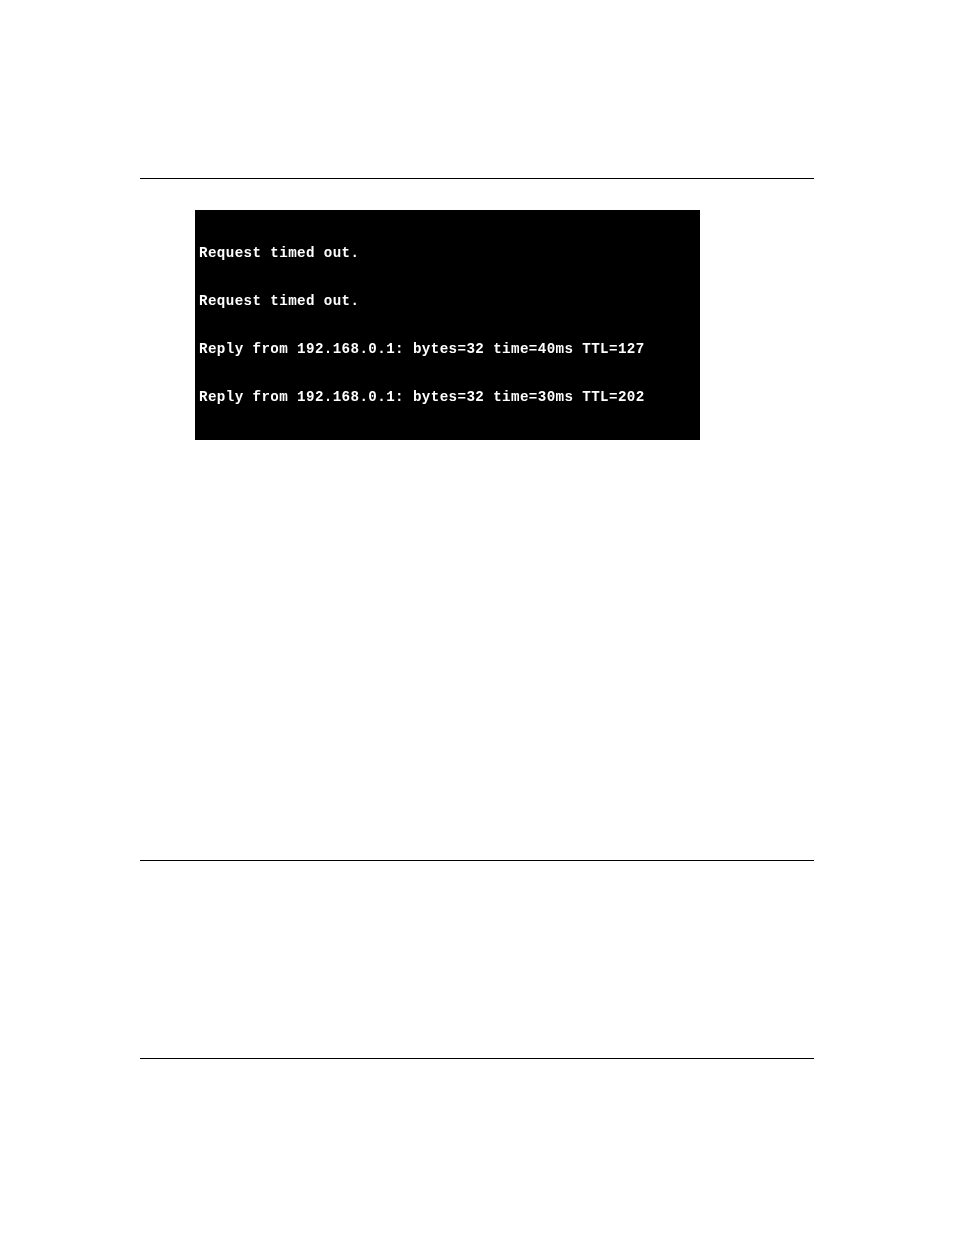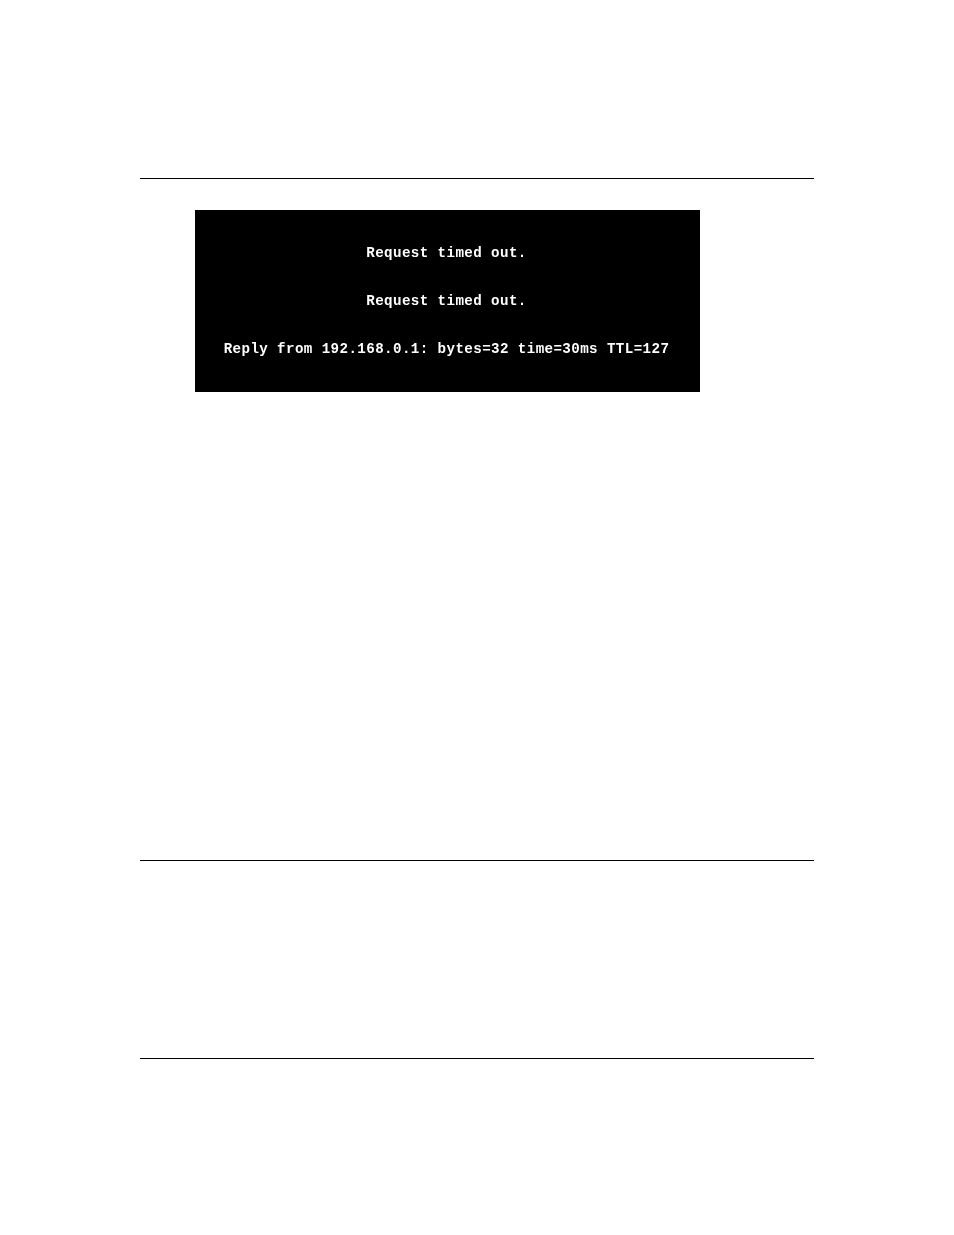--- a/index.html
+++ b/index.html
@@ -45,21 +45,20 @@
     font-family: "Courier New", Courier, monospace;
     font-size: 14.2px;
     line-height: 16px;
     padding: 3px 6px 3px 4px;
     letter-spacing: 0.4px;
     white-space: pre;
     font-weight: 600;
   }
   .terminal .line {
     display: block;
-    text-align: center;
   }
 
   .section {
     position: absolute;
     left: 140px;
     width: 674px;
   }
   .sec-a { top: 358px; }
   .sec-b { top: 832px; }
   .sec-c { top: 1030px; }
@@ -100,21 +99,22 @@
 <div class="page">
 
   <div class="header-region">
     <div class="header-title"></div>
     <hr class="header-rule">
   </div>
 
   <div class="terminal">
     <span class="line">Request timed out.</span>
     <span class="line">Request timed out.</span>
-    <span class="line">Reply from 192.168.0.1: bytes=32 time=30ms TTL=127</span>
+    <span class="line">Reply from 192.168.0.1: bytes=32 time=40ms TTL=127</span>
+    <span class="line">Reply from 192.168.0.1: bytes=32 time=30ms TTL=202</span>
   </div>
 
   <div class="section sec-a">
     <div class="section-title"></div>
     <div class="section-body"></div>
   </div>
 
   <hr class="rule-a">
 
   <div class="section sec-b">

